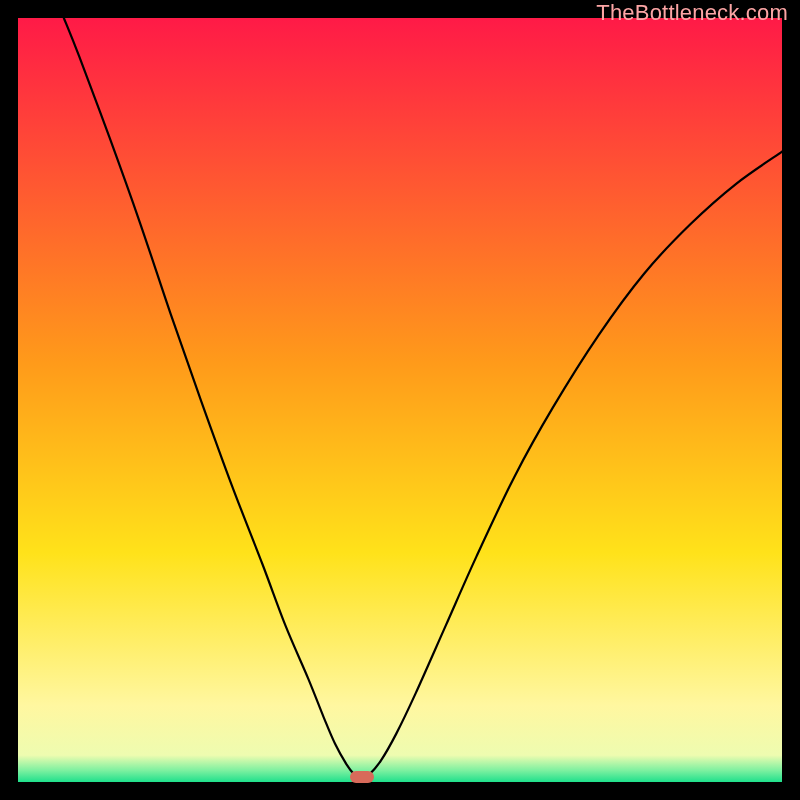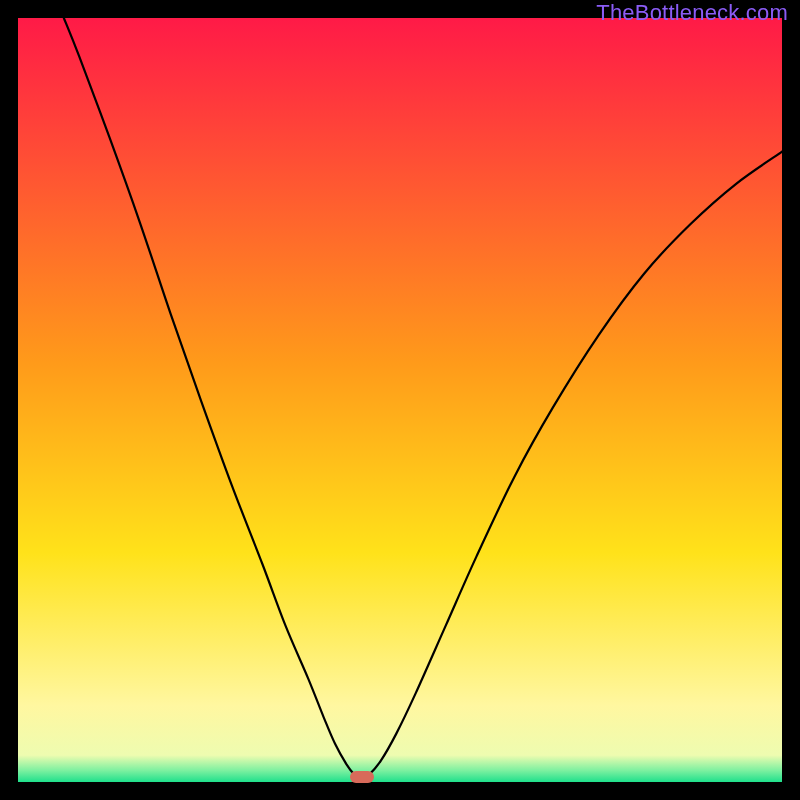--- a/index.html
+++ b/index.html
@@ -26,21 +26,21 @@
   }
   .plot-area svg {
     display: block;
     width: 100%;
     height: 100%;
   }
   .watermark {
     position: absolute;
     top: 0px;
     right: 12px;
-    color: #8b5cf6;
+    color: #fca5a5;
     font-size: 22px;
     font-weight: 500;
     letter-spacing: 0.2px;
     user-select: none;
   }
   .dot {
     position: absolute;
     width: 24px;
     height: 12px;
     border-radius: 6px;

